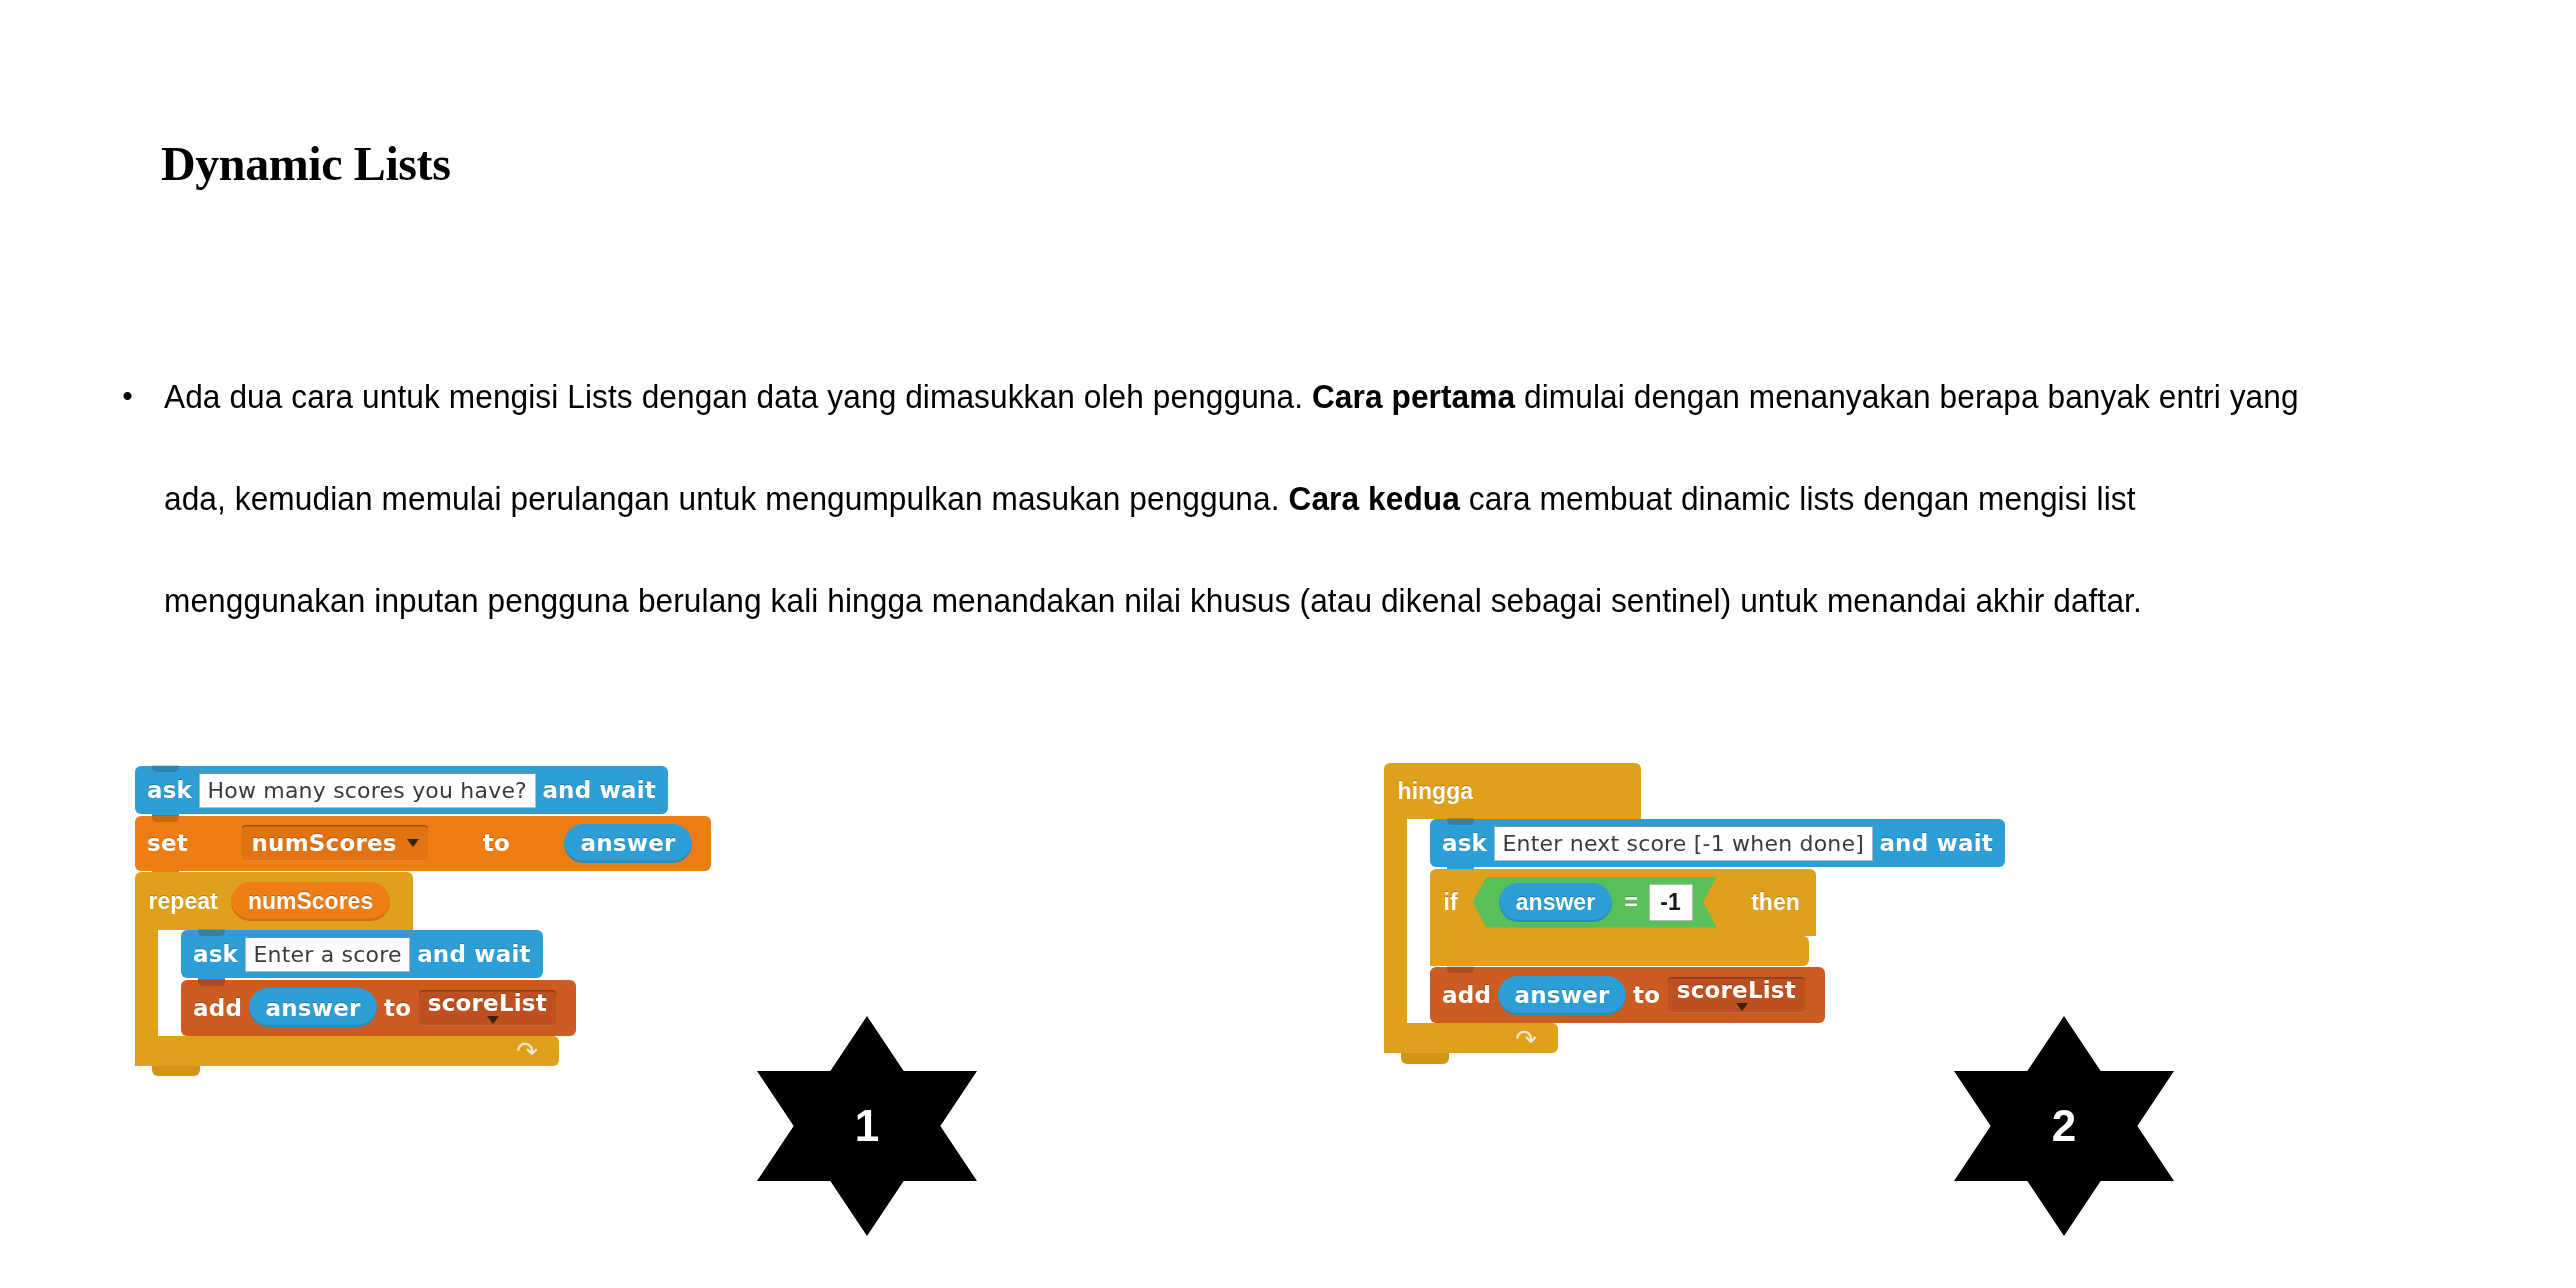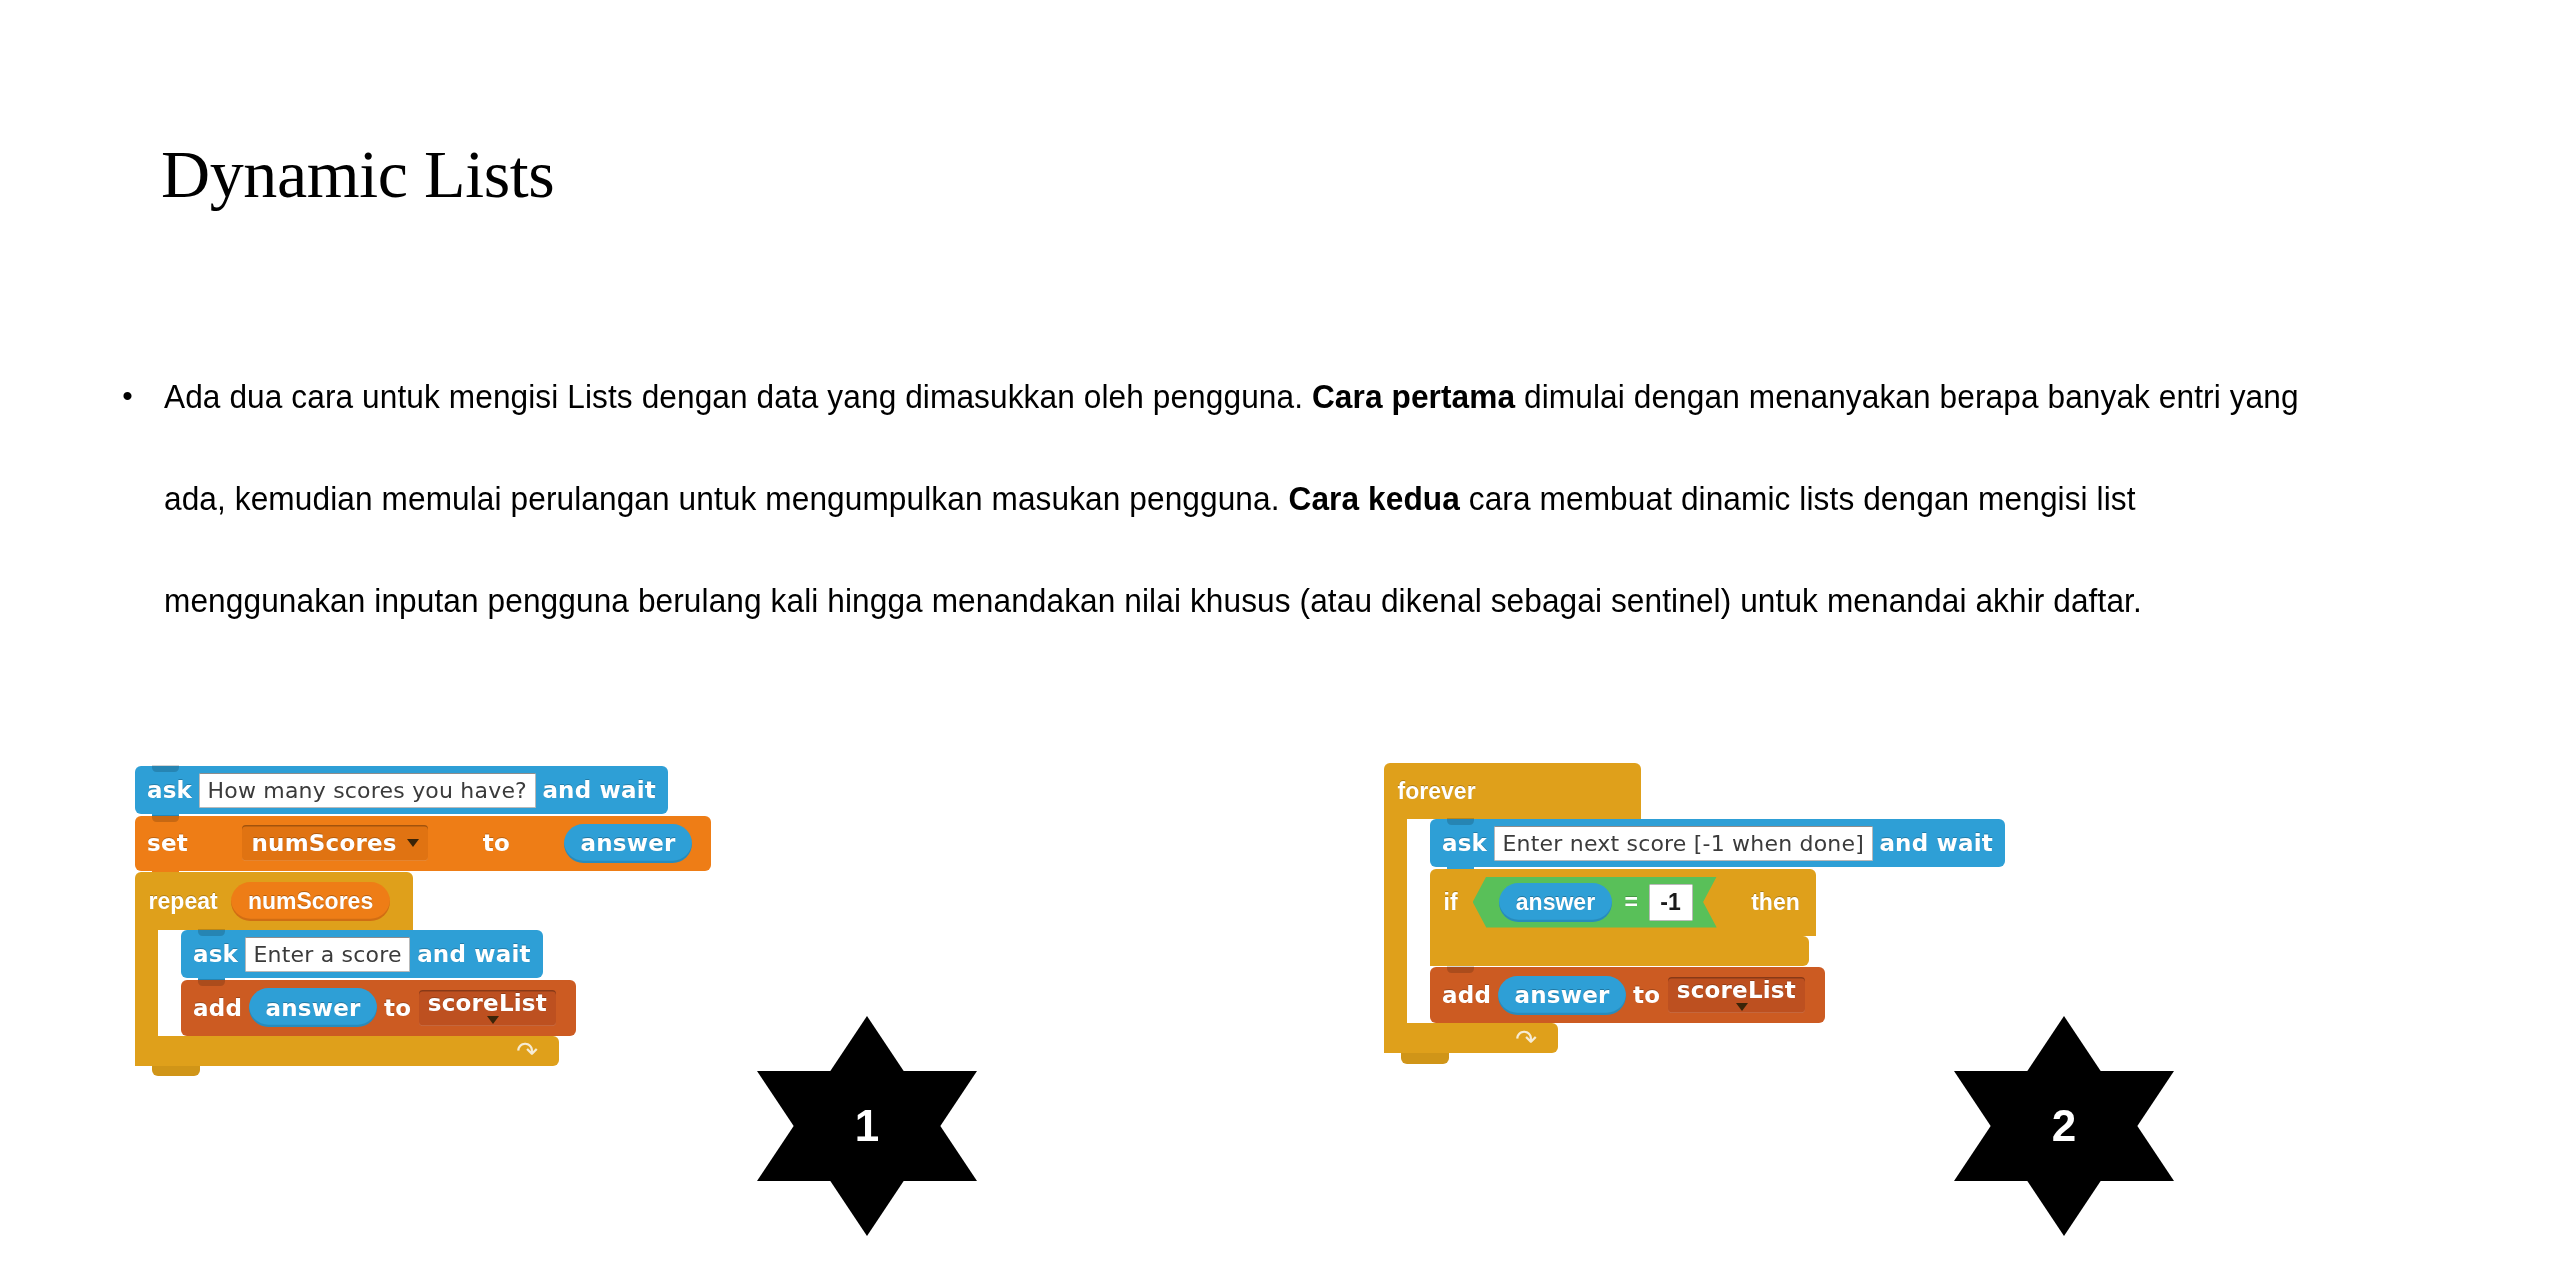--- a/index.html
+++ b/index.html
@@ -15,22 +15,22 @@
     font-family: "Liberation Sans", sans-serif;
     -webkit-font-smoothing: antialiased;
   }
 
   
   .slide-title {
     position: absolute;
     left: 161px;
     top: 138px;
     font-family: "Liberation Serif", serif;
-    font-weight: normal;
-    font-size: 68px;
+    font-weight: bold;
+    font-size: 48px;
     line-height: 1.08;
     color: #000000;
     letter-spacing: -0.4px;
     white-space: nowrap;
   }
 
   
   .bullet-row {
     position: absolute;
     left: 91px;
@@ -372,21 +372,21 @@
       <span class="loop-arrow">↷</span>
     </div>
     <div class="c-close-bump"></div>
   </div>
 </div>
 
 <div class="script" id="script-two">
 
   <div class="c-wrap wrap-control">
     <div class="c-head" style="width:227px; height:56px;">
-      <span>forever</span>
+      <span>hingga</span>
     </div>
     <div class="c-body">
 
       
       <div class="blk c-sensing notched bumped">
         <span>ask</span>
         <span class="slot-text">Enter next score [-1 when done]</span>
         <span>and  wait</span>
       </div>
 

